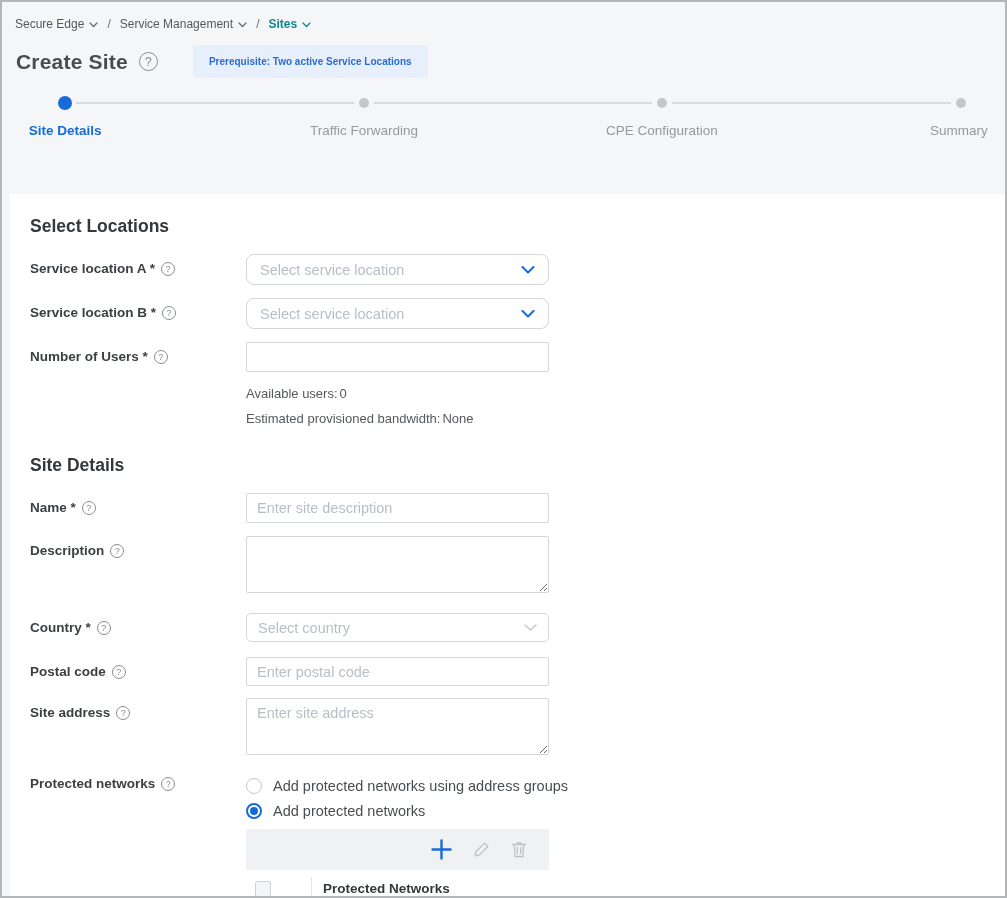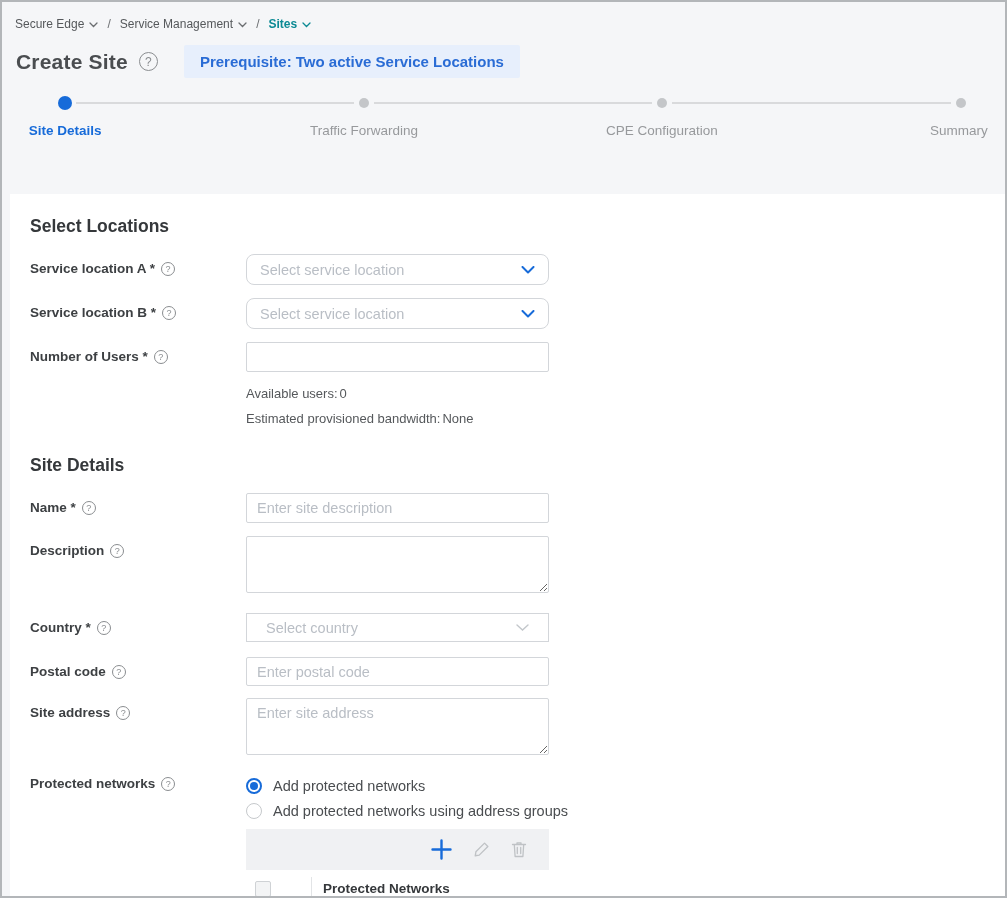--- a/index.html
+++ b/index.html
@@ -31,24 +31,24 @@
   .title-row { display: flex; align-items: center; margin: 14px 0 0 14px; }
   .page-title { font-size: 21px; font-weight: 600; color: #4a4d50; letter-spacing: 0.2px; }
   .help-icon {
     display: inline-flex; align-items: center; justify-content: center;
     border: 1px solid #8a8d90; color: #8a8d90; border-radius: 50%;
     font-weight: 400; flex: none;
   }
   .help-lg { width: 19px; height: 19px; font-size: 12px; margin-left: 11px; }
   .help-sm { width: 14px; height: 14px; font-size: 9px; margin-left: 6px; margin-top: 1px; }
   .badge {
-    margin-left: 26px;
+    margin-left: 35px;
     background: var(--badge-bg, #e7effc);
     color: var(--badge-text, #2a6cd5);
-    font-size: 15px; font-weight: 700;
+    font-size: 10px; font-weight: 700;
     padding: 0 16px; border-radius: 2px;
     height: 33px; display: flex; align-items: center;
   }
 
   
   .stepper { position: relative; height: 80px; margin-top: 7px; }
   .step-dot {
     position: absolute; top: 13px; width: 10px; height: 10px; border-radius: 50%;
     background: #c4c6c9; transform: translate(-50%, 0);
   }
@@ -78,23 +78,23 @@
   }
   .control { width: 303px; flex: none; position: relative; }
 
   .dropdown {
     height: 31px; border: 1px solid #d3d6da; border-radius: 8px; background: #fff;
     display: flex; align-items: center; justify-content: space-between;
     padding: 0 13px; cursor: pointer;
   }
   .dropdown .ph { color: #b9bec5; font-size: 14.5px; }
   .select-plain {
-    height: 29px; border: 1px solid #d3d6da; border-radius: 0; background: #fff;
+    height: 29px; border: 1px solid #d3d6da; border-radius: 5px; background: #fff;
     display: flex; align-items: center; justify-content: space-between;
-    padding: 0 19px; cursor: pointer;
+    padding: 0 11px; cursor: pointer;
   }
   .select-plain .ph { color: #b9bec5; font-size: 14.5px; }
 
   .text-input {
     width: 100%; height: 30px; border: 1px solid #d3d6da; border-radius: 2px;
     padding: 0 10px; font-size: 14.5px; color: #444;
     font-family: "Liberation Sans", sans-serif; outline: none;
   }
   .text-input::placeholder { color: #b9bec5; }
   .textarea {
@@ -298,26 +298,26 @@
       </div>
     </div>
 
     <div class="field-row" style="margin-bottom:0">
       <div class="field-label" style="padding-top:3px">
         <span>Protected networks</span>
         <span class="help-icon help-sm">?</span>
       </div>
       <div class="radio-group">
         <div class="radio-row">
+          <span class="radio unchecked"></span>
+          <span class="radio-label">Add protected networks using address groups</span>
+        </div>
+        <div class="radio-row">
           <span class="radio checked"></span>
           <span class="radio-label">Add protected networks</span>
-        </div>
-        <div class="radio-row">
-          <span class="radio unchecked"></span>
-          <span class="radio-label">Add protected networks using address groups</span>
         </div>
       </div>
     </div>
 
     <div class="pn-grid">
       <div class="pn-toolbar">
         <button class="tool-btn">
           <svg width="23" height="23" viewBox="0 0 23 23">
             <path d="M11.5 2.5v18 M2.5 11.5h18" stroke="#176bd9" stroke-width="2.4" stroke-linecap="round" fill="none"></path>
           </svg>

